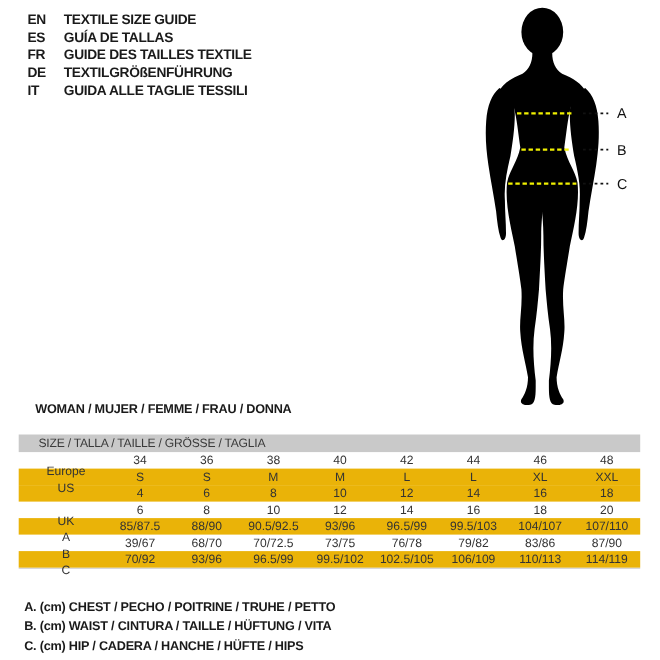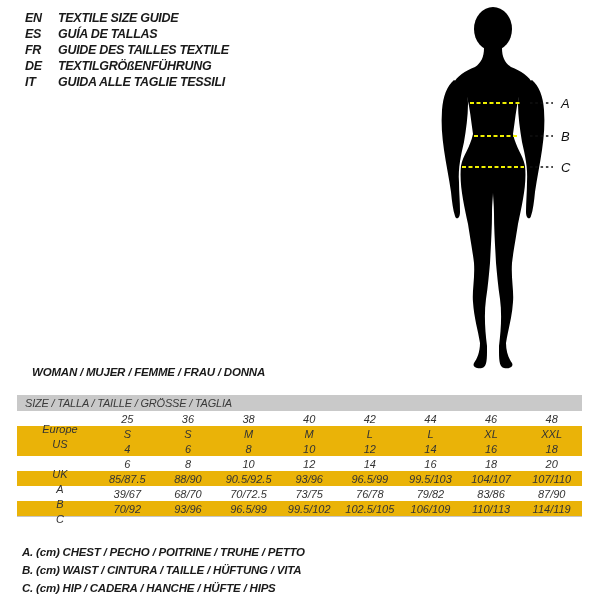--- a/index.html
+++ b/index.html
@@ -8,21 +8,20 @@
     font-family: "Liberation Sans", sans-serif;
     background: #ffffff;
     color: #1a1a1a;
   }
   .canvas {
     position: relative;
     width: 600px;
     height: 600px;
     background: #ffffff;
     overflow: hidden;
-    font-style: italic;
   }
 
   
   .lang-block {
     position: absolute;
     left: 25px;
     top: 10px;
   }
   .lang-row {
     display: flex;
@@ -68,21 +67,21 @@
     width: 565px;
     font-size: 11px;
     color: #333333;
     border-bottom: 1px solid #c6c6c6;
   }
   .thead {
     height: 16px;
     line-height: 16px;
     background: #c9c9c9;
     color: #3a3a3a;
-    padding-left: 8px;
+    padding-left: 18px;
     letter-spacing: -0.2px;
     white-space: nowrap;
   }
   .trow {
     display: flex;
     height: 15px;
     align-items: center;
   }
   .trow.alt { background: #eab308; }
   .tlabel {
@@ -219,21 +218,21 @@
     <text class="measure-label" x="181" y="171.5">C</text>
   </svg>
 
   <div class="woman-title">WOMAN / MUJER / FEMME / FRAU / DONNA</div>
 
   <div class="size-table">
     <div class="thead">SIZE / TALLA / TAILLE / GRÖSSE / TAGLIA</div>
 
     <div class="trow">
       <div class="tlabel">Europe</div>
-      <div class="tcell">25</div>
+      <div class="tcell">34</div>
       <div class="tcell">36</div>
       <div class="tcell">38</div>
       <div class="tcell">40</div>
       <div class="tcell">42</div>
       <div class="tcell">44</div>
       <div class="tcell">46</div>
       <div class="tcell">48</div>
     </div>
 
     <div class="trow alt">

